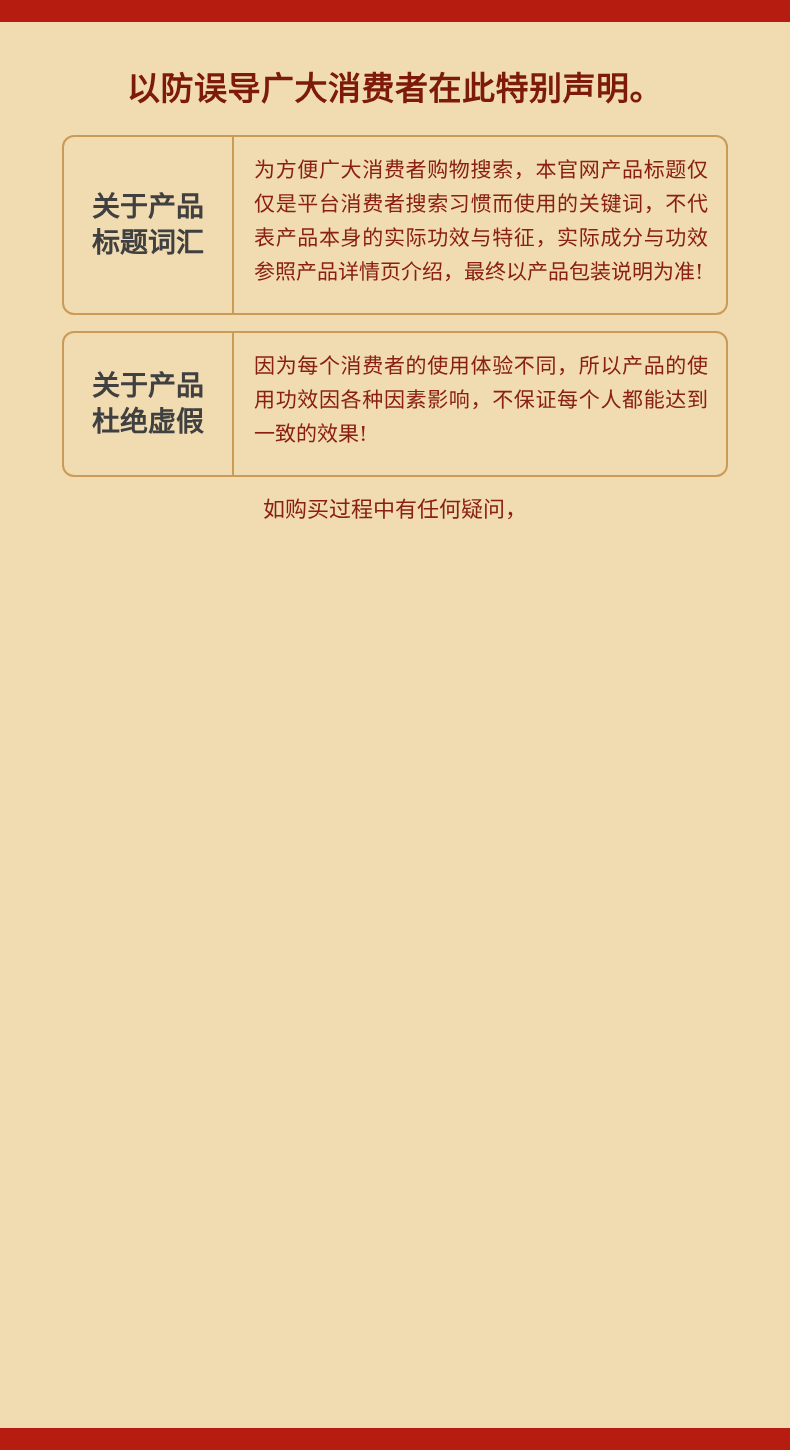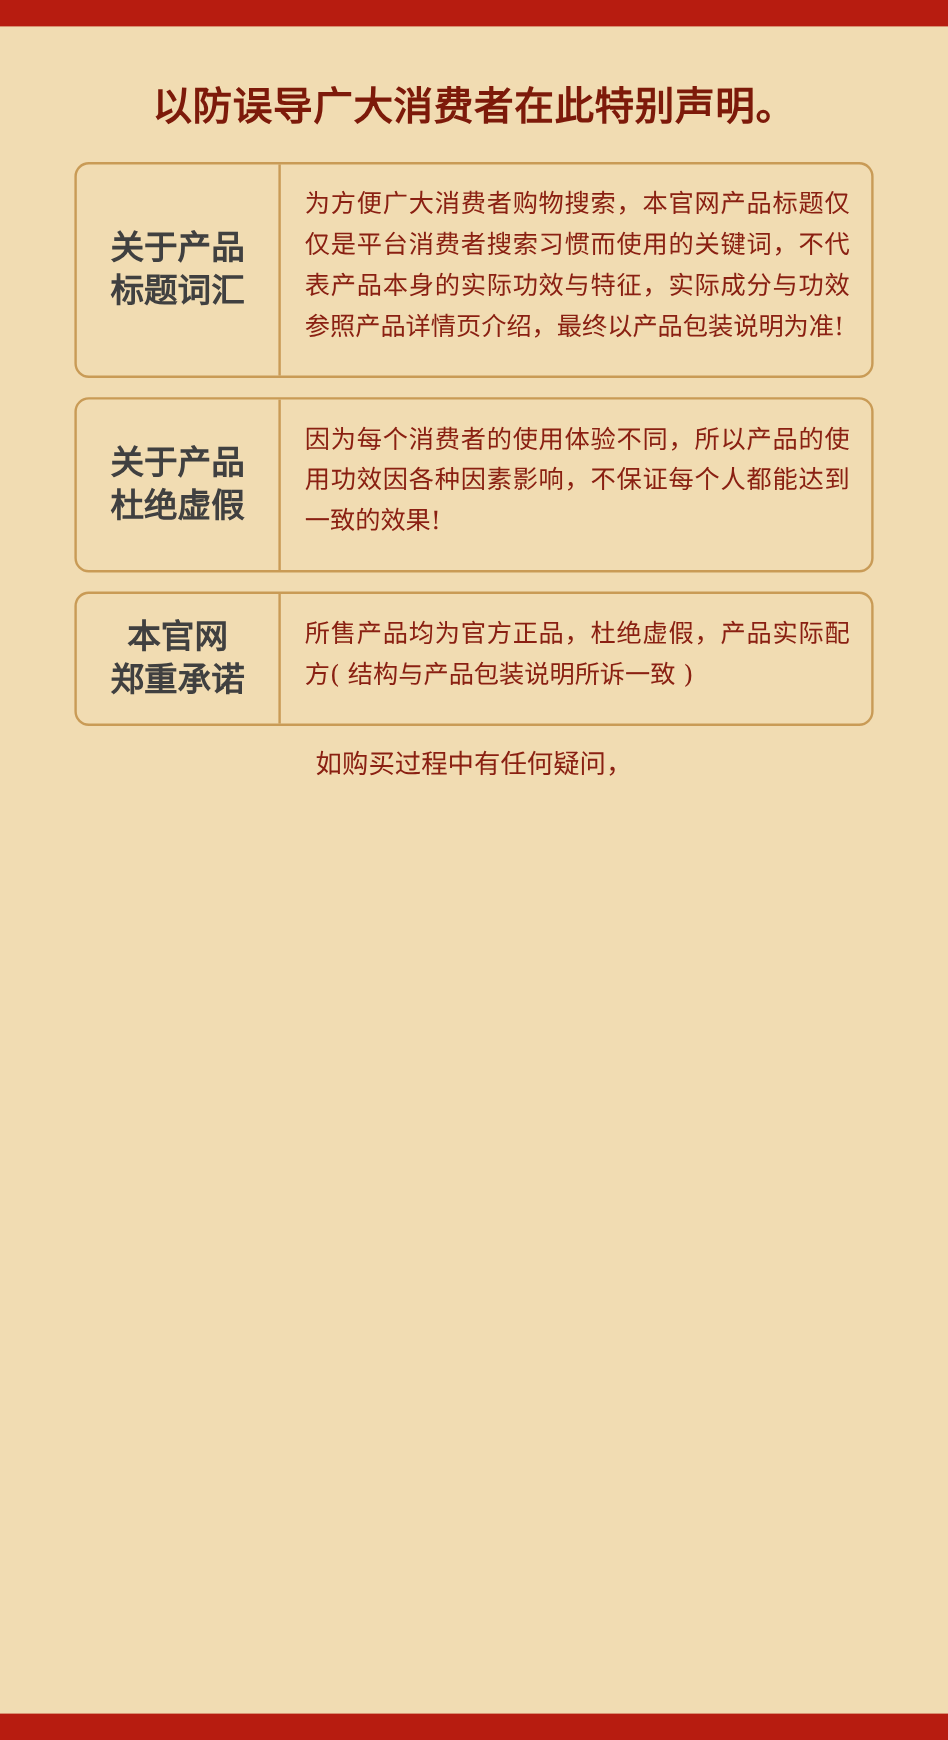--- a/index.html
+++ b/index.html
@@ -142,27 +142,20 @@
       </div>
 
       <div class="card">
         <div class="card-title">
           <span>关于产品</span>
           <span>杜绝虚假</span>
         </div>
         <div class="card-body">因为每个消费者的使用体验不同，所以产品的使用功效因各种因素影响，不保证每个人都能达到一致的效果!</div>
       </div>
 
-      <div class="card">
-        <div class="card-title">
-          <span>本官网</span>
-          <span>郑重承诺</span>
-        </div>
-        <div class="card-body">所售产品均为官方正品，杜绝虚假，产品实际配方( 结构与产品包装说明所诉一致 )</div>
-      </div>
 
     </div>
 
     <div class="footer-note">
       <div>如购买过程中有任何疑问，</div>
     </div>
 
   </div>
 
   <div class="bar-bottom"></div>

